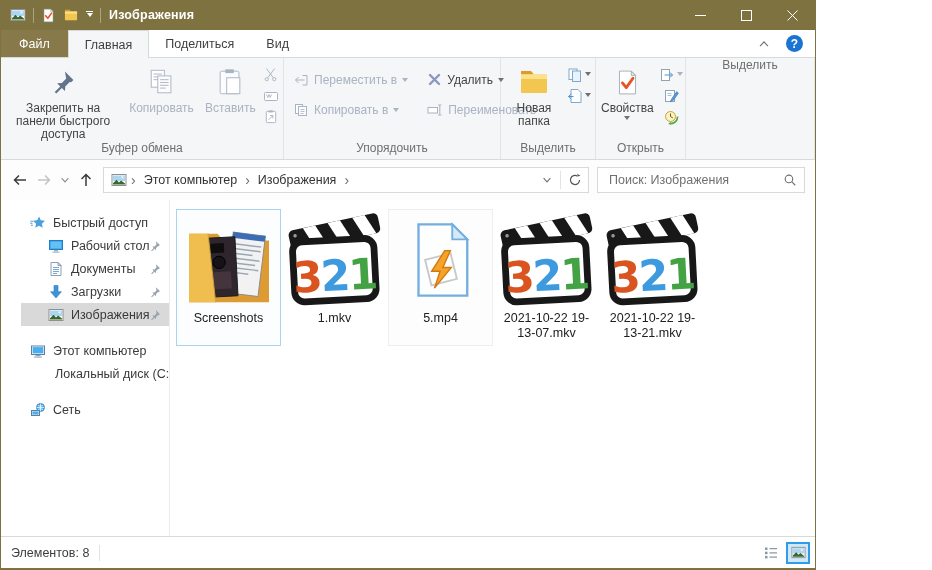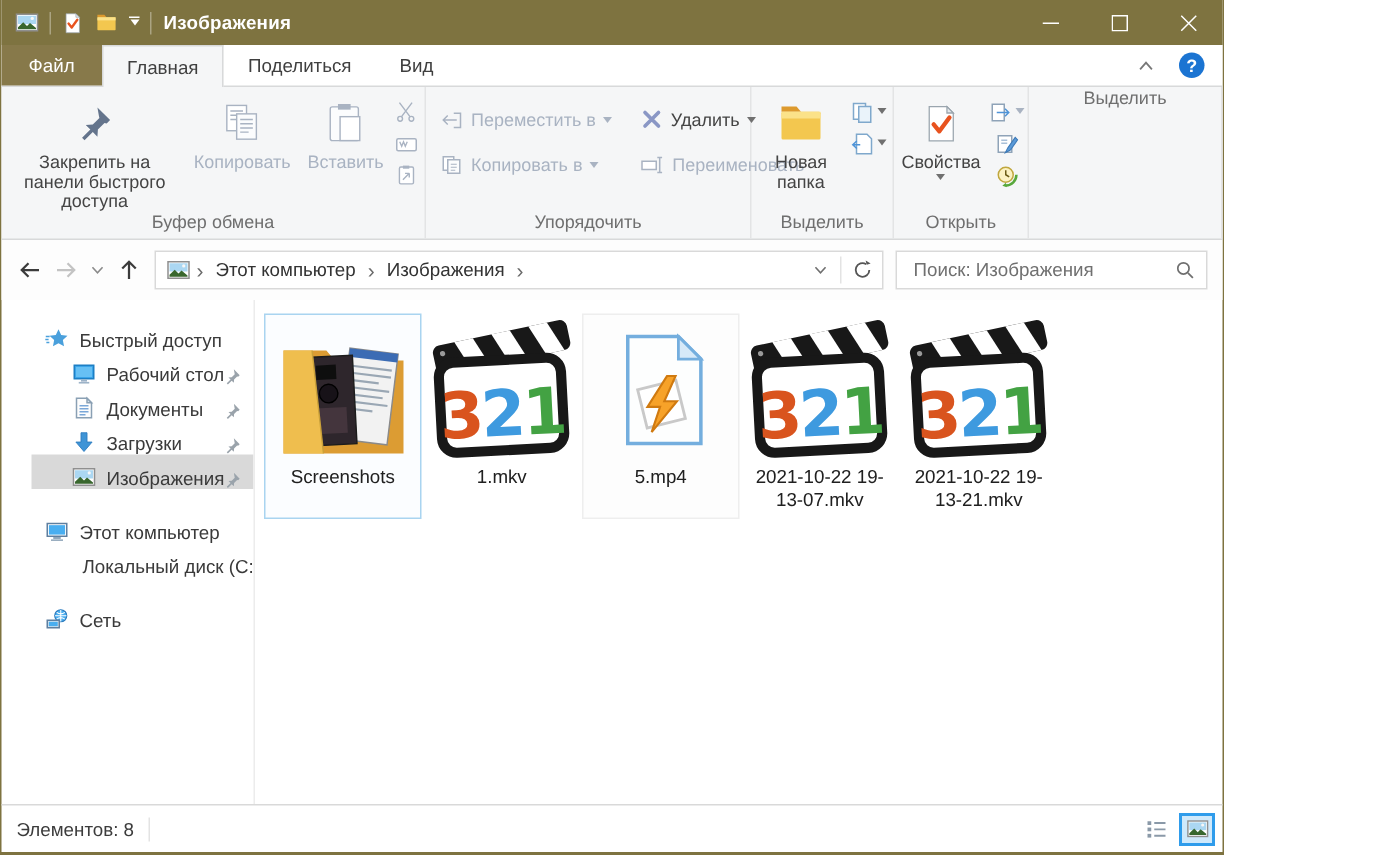--- a/index.html
+++ b/index.html
@@ -58,21 +58,21 @@
   .addr-right{margin-left:auto;display:flex;align-items:center;height:100%}
   .addr-btn{width:27px;height:100%;display:flex;align-items:center;justify-content:center}
   .addr-div{width:1px;height:18px;background:#e3e3e3}
   .searchbox{width:208px;height:26px;box-sizing:border-box;border:1px solid #d9d9d9;background:#fff;display:flex;align-items:center;margin-left:8px;padding:0 7px 0 9px}
   .searchbox input{border:none;outline:none;flex:1;min-width:0;font:12.5px "Liberation Sans","DejaVu Sans",sans-serif;color:#333;background:transparent}
   .searchbox input::placeholder{color:#707070;opacity:1}
 
   
   .main{flex:1;display:flex;min-height:0}
   .sidebar{width:169px;flex:0 0 169px;border-right:1px solid #ececec;padding-top:11px;overflow:hidden;box-sizing:border-box}
-  .side-item{height:23px;display:flex;align-items:flex-end;gap:7px;margin-left:20px;padding-left:9px;position:relative;white-space:nowrap;font-size:12.5px;color:#3a3a3a;cursor:default}
+  .side-item{height:23px;display:flex;align-items:center;gap:7px;margin-left:20px;padding-left:9px;position:relative;white-space:nowrap;font-size:12.5px;color:#3a3a3a;cursor:default}
   .side-item.lvl1{padding-left:27px}
   .side-item.selected{background:#d9d9d9}
   .side-item .pin{position:absolute;right:8px;color:#9aa3ab}
   .sect{margin-top:13px}
   .content{flex:1;padding:9px 4px 0 6px;display:flex;flex-wrap:wrap;align-content:flex-start}
   .tile{width:105px;box-sizing:border-box;display:flex;flex-direction:column;align-items:center;border:1px solid transparent;padding:2px 0 4px;margin-right:1px}
   .tile-icon{height:96px;display:flex;align-items:flex-end;justify-content:center}
   .tile-label{margin-top:3px;font-size:12.5px;line-height:15px;color:#202020;text-align:center;max-width:101px}
   .tile.sel{border-color:#a9d4f0;background:#fbfdff}
   .tile.soft{border-color:#eeeeee;background:#fdfdfd}

